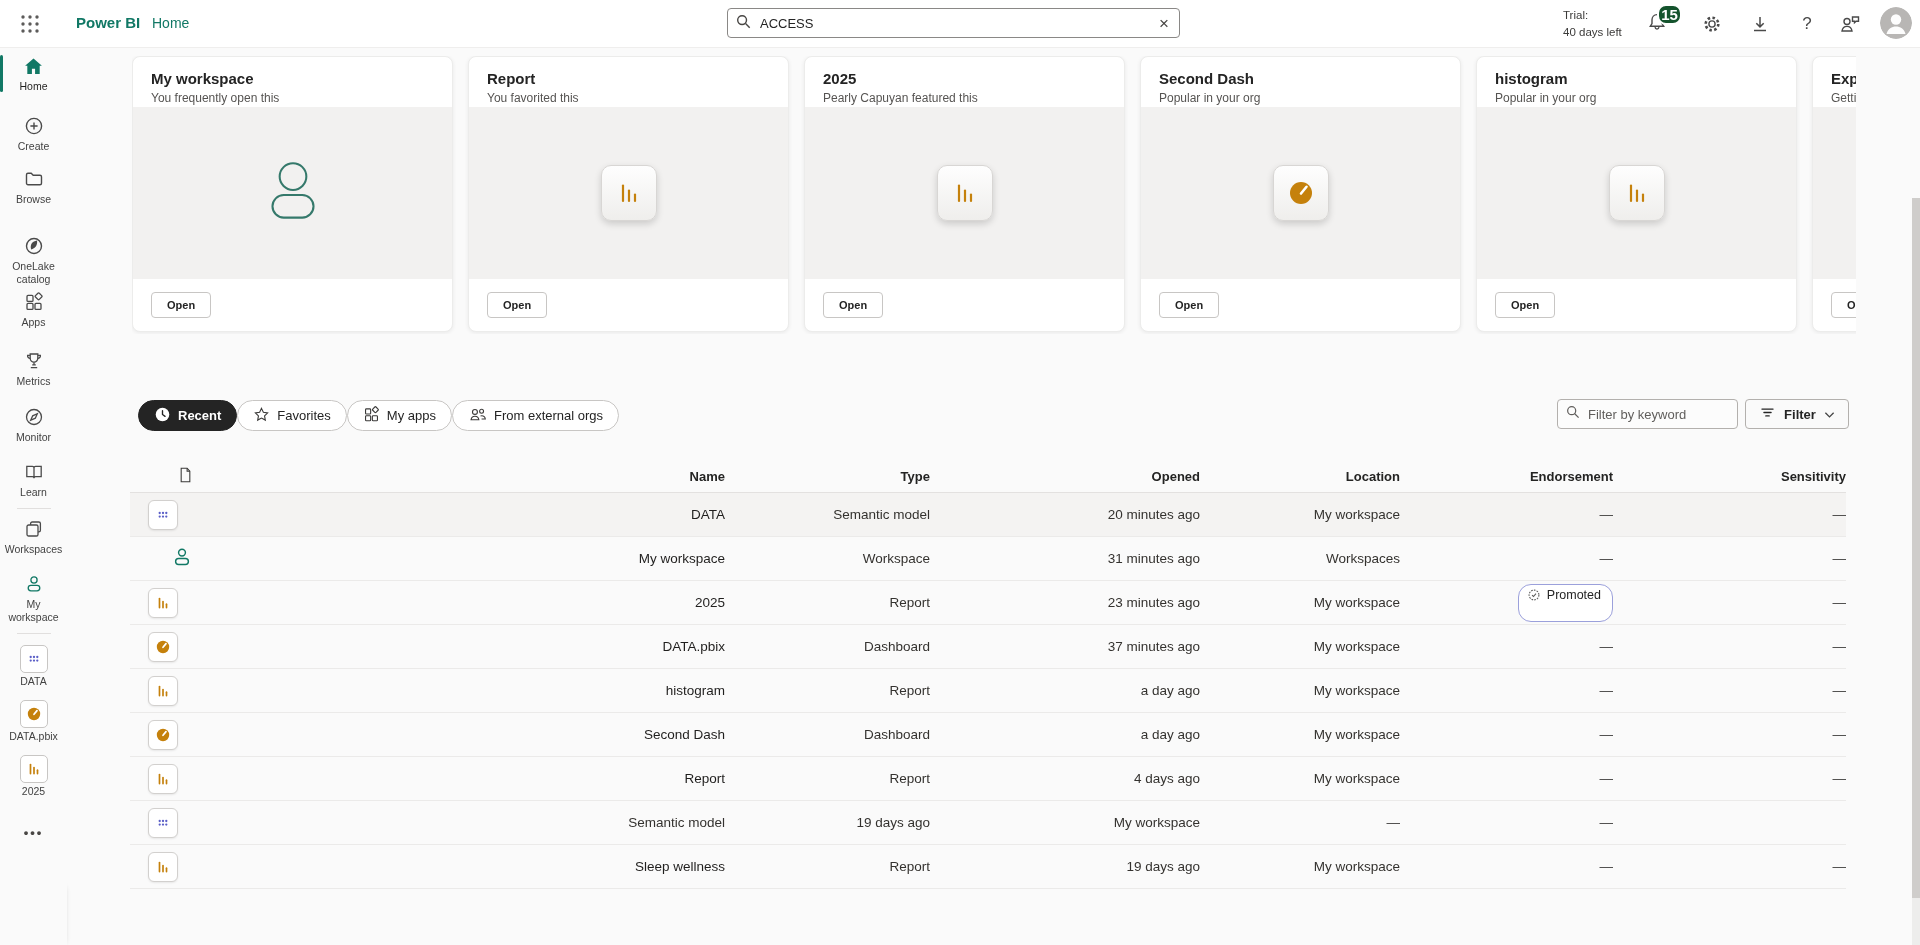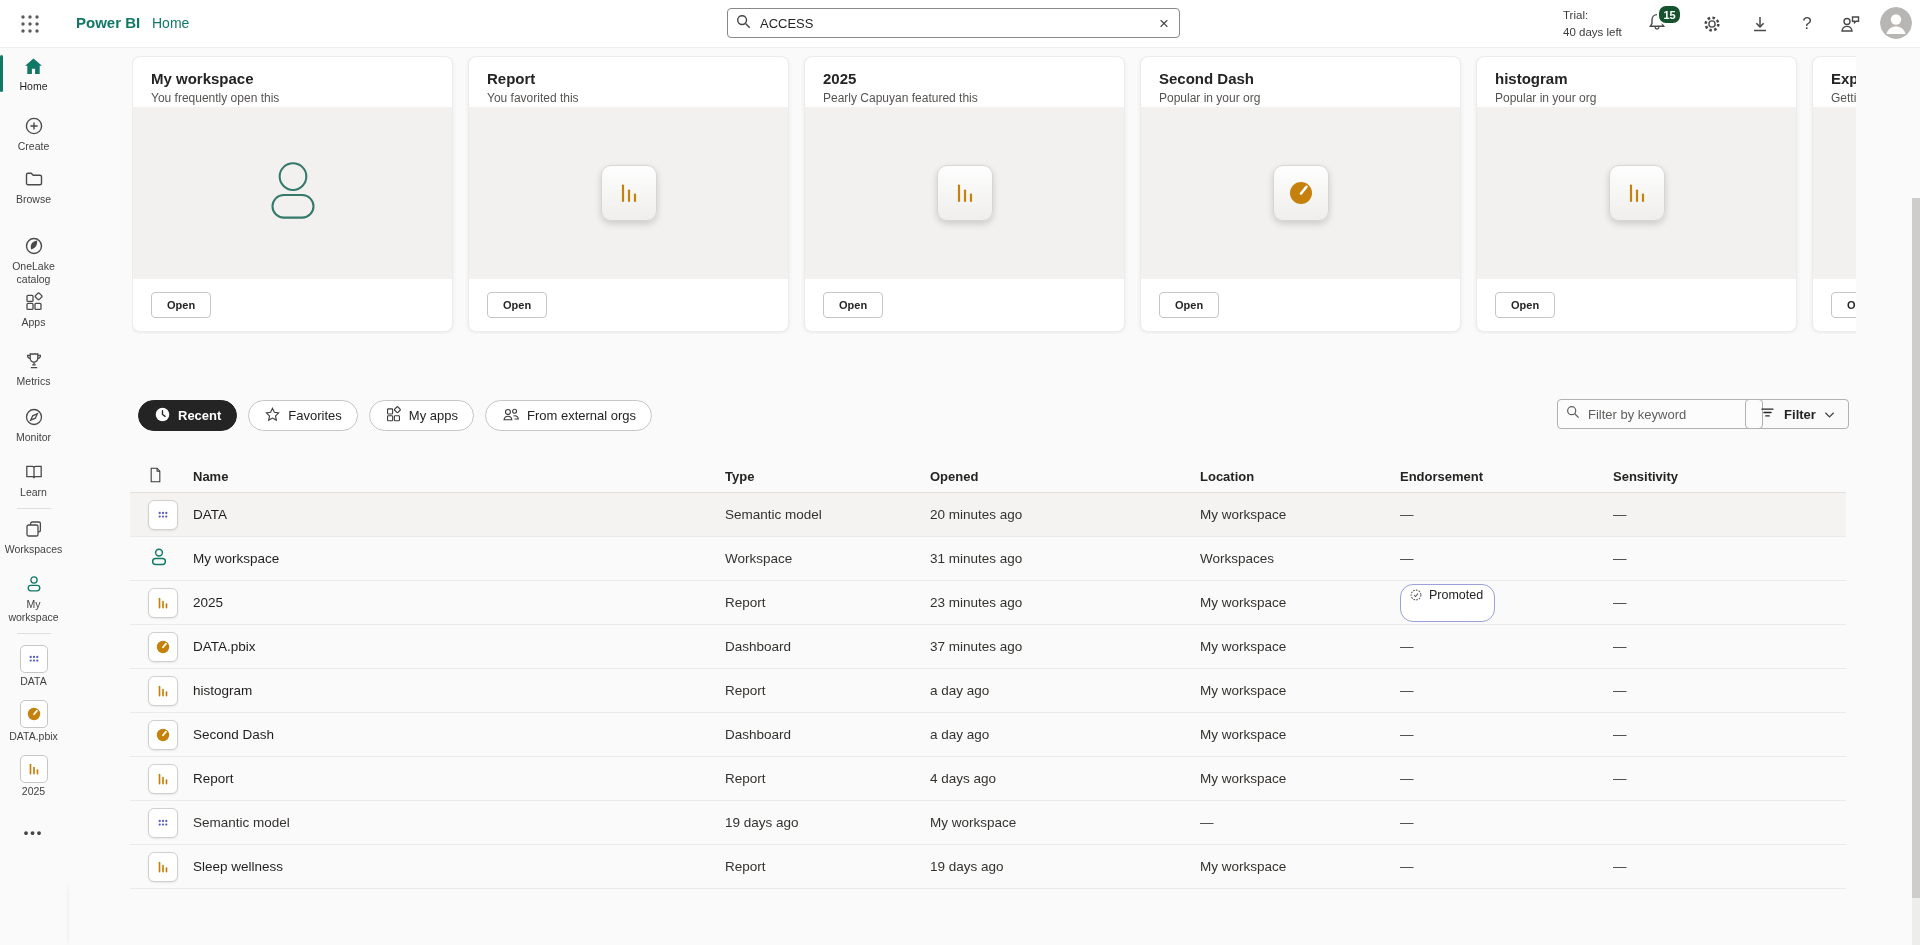--- a/index.html
+++ b/index.html
@@ -13,21 +13,21 @@
   .topbar{position:absolute;left:0;top:0;width:1920px;height:47px;background:#fff;border-bottom:1px solid #efeeed;z-index:20;}
   .waffle{position:absolute;left:18px;top:12px;width:24px;height:24px;cursor:pointer;display:flex;align-items:center;justify-content:center;}
   .brand{position:absolute;left:76px;top:14px;font-size:15px;font-weight:700;color:#117865;cursor:pointer;}
   .crumb{position:absolute;left:152px;top:15px;font-size:14px;color:#117865;cursor:pointer;}
   .searchbox{position:absolute;left:727px;top:8px;width:453px;height:30px;border:1px solid #8a8886;border-radius:4px;background:#fff;display:flex;align-items:center;box-sizing:border-box;padding:0 8px;}
   .searchbox input{flex:1;border:none;outline:none;font-size:13px;color:#242424;font-family:"Liberation Sans",sans-serif;background:transparent;margin-left:7px;}
   .search-clear{font-size:17px;color:#484644;cursor:pointer;line-height:1;padding:0 2px;}
   .trial{position:absolute;left:1563px;top:7px;font-size:11.5px;line-height:1.45;color:#3b3a39;}
   .tb-ic{position:absolute;top:12px;width:24px;height:24px;display:flex;align-items:center;justify-content:center;cursor:pointer;}
   .bell-wrap{left:1645px;}
-  .badge{position:absolute;left:12px;top:-8px;min-width:17px;height:17px;border-radius:9px;background:#14532d;color:#fff;font-size:11px;font-weight:700;display:flex;align-items:center;justify-content:center;padding:0 2px;border:2px solid #fff;box-sizing:content-box;}
+  .badge{position:absolute;left:12px;top:-8px;min-width:17px;height:17px;border-radius:9px;background:#14532d;color:#fff;font-size:15px;font-weight:700;display:flex;align-items:center;justify-content:center;padding:0 2px;border:2px solid #fff;box-sizing:content-box;}
   .help-q{font-size:17px;color:#4a4a4a;}
   .avatar{position:absolute;left:1880px;top:7px;width:32px;height:32px;border-radius:50%;overflow:hidden;cursor:pointer;}
   
   .sidebar{position:absolute;left:0;top:47px;width:67px;height:898px;background:#fafafa;z-index:10;}
   .active-bar{position:absolute;left:0;top:8px;width:3px;height:37px;background:#117865;border-radius:2px;}
   .nav-item{position:absolute;left:0;width:67px;text-align:center;cursor:pointer;}
   .nav-item .ic{display:flex;justify-content:center;height:22px;align-items:center;}
   .nav-lbl{display:block;font-size:10.5px;color:#424242;margin-top:3px;line-height:1.25;}
   .nav-item.active .nav-lbl{color:#201f1e;}
   .icbox{width:26px;height:26px;margin:0 auto;border:1px solid #c8c6c4;border-radius:5px;background:#fff;display:flex;align-items:center;justify-content:center;}
@@ -40,29 +40,29 @@
   .cards-strip{position:absolute;left:132px;top:56px;width:1724px;height:278px;overflow:hidden;display:flex;gap:15px;}
   .card{width:321px;min-width:321px;height:276px;background:#fff;border:1px solid #ececeb;border-radius:8px;box-shadow:0 1px 4px rgba(0,0,0,.07);box-sizing:border-box;display:flex;flex-direction:column;cursor:pointer;}
   .card-head{padding:13px 18px 0 18px;height:50px;box-sizing:border-box;}
   .card-title{font-size:15px;font-weight:700;color:#242424;white-space:nowrap;overflow:hidden;}
   .card-sub{font-size:12px;color:#565452;margin-top:4px;white-space:nowrap;overflow:hidden;}
   .card-preview{height:172px;background:#f2f1f0;display:flex;align-items:center;justify-content:center;}
   .card-foot{flex:1;display:flex;align-items:center;padding-left:18px;}
   .open-btn{background:#fff;border:1px solid #c8c6c4;border-radius:4px;padding:6px 15px;font-size:11px;font-weight:700;color:#242424;cursor:pointer;font-family:"Liberation Sans",sans-serif;white-space:nowrap;}
   .tilebox{width:54px;height:54px;border:1px solid #d8d6d4;border-radius:10px;background:linear-gradient(#fefefe,#efeeec);box-shadow:0 3px 7px rgba(0,0,0,.16);display:flex;align-items:center;justify-content:center;}
   
-  .tabs{position:absolute;left:138px;top:400px;display:flex;gap:11px;text-align:right;}
+  .tabs{position:absolute;left:138px;top:400px;display:flex;text-align:right;}
   .tab{height:31px;display:flex;align-items:center;gap:7px;padding:0 15px;border:1px solid #c8c6c4;border-radius:16px;background:#fff;font-size:13px;color:#242424;cursor:pointer;box-sizing:border-box;}
   .tab.active{background:#242424;border-color:#242424;color:#fff;font-weight:700;}
-  .kw-filter{position:absolute;left:1557px;top:399px;width:206px;height:30px;border:1px solid #b3b0ad;border-radius:4px;background:#fcfcfc;display:flex;align-items:center;padding:4px 8px;box-sizing:border-box;}
+  .kw-filter{position:absolute;left:1557px;top:399px;width:181px;height:30px;border:1px solid #b3b0ad;border-radius:4px;background:#fcfcfc;display:flex;align-items:center;padding:4px 8px;box-sizing:border-box;}
   .kw-filter input{flex:1;border:none;outline:none;background:transparent;font-size:13px;color:#242424;font-family:"Liberation Sans",sans-serif;margin-left:6px;width:100%;}
   .kw-filter input::placeholder{color:#605e5c;}
   .filter-btn{position:absolute;left:1745px;top:399px;width:104px;height:30px;border:1px solid #b3b0ad;border-radius:4px;background:transparent;display:flex;align-items:center;justify-content:center;gap:8px;font-size:13px;font-weight:700;color:#242424;cursor:pointer;box-sizing:border-box;}
   
-  .table{position:absolute;left:130px;top:460px;width:1716px;}
+  .table{position:absolute;left:130px;top:460px;width:1716px;text-align:right;}
   .thead,.trow{display:grid;grid-template-columns:45px 532px 205px 270px 200px 213px 1fr;align-items:center;padding-left:18px;box-sizing:border-box;}
   .thead{height:33px;border-bottom:1px solid #e3e1e0;font-size:13px;font-weight:700;color:#242423;}
   .thead>div{cursor:pointer;}
   .trow{height:44px;border-bottom:1px solid #ebeae9;font-size:13.5px;color:#34322f;cursor:pointer;}
   .trow.hl{background:#f4f3f2;}
   .cell-name{color:#201f1e;}
   .rowbox{width:28px;height:28px;border:1px solid #d2d0ce;border-radius:6px;background:#fff;display:flex;align-items:center;justify-content:center;box-shadow:0 1px 2px rgba(0,0,0,.08);}
   .dash{color:#3b3a39;}
   .endorse-pill{display:inline-flex;align-items:center;gap:6px;border:1px solid #9ba0db;border-radius:13px;padding:3px 11px 19px 8px;font-size:12.5px;color:#242424;background:#fff;}
   

